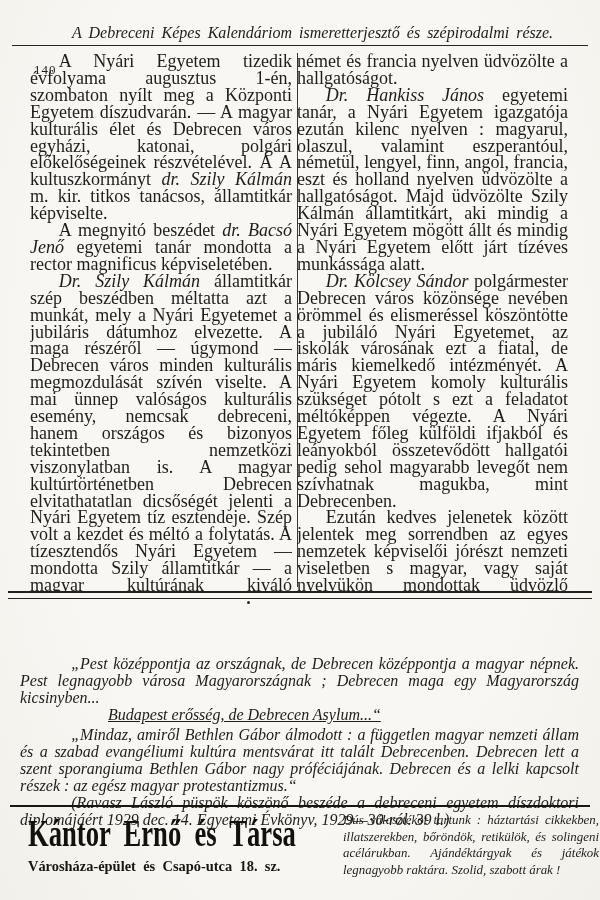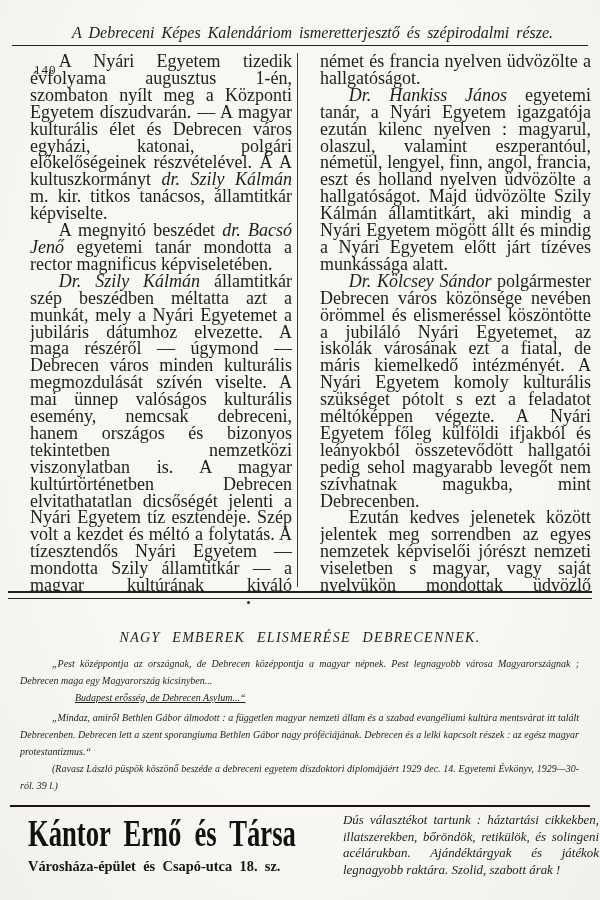--- a/index.html
+++ b/index.html
@@ -22,38 +22,38 @@
     position:absolute;left:60px;right:20px;top:0;text-align:left;
     font-style:italic;font-size:16px;word-spacing:3px;
   }
   .header-rule{position:absolute;top:45px;left:12px;right:12px;height:0;border-top:1.6px solid #27251f;}
   
   .col{
     position:absolute;top:53px;height:538px;overflow:hidden;
     font-size:18px;line-height:16.9px;text-align:justify;
   }
   .col-left{left:30px;width:262px;}
-  .col-right{left:320px;width:271px;}
+  .col-right{left:297px;width:271px;}
   .col-divider{position:absolute;left:297px;top:53px;height:534px;width:1px;background:#3a3833;}
   .para{margin:0;text-indent:1.6em;hyphens:auto;}
   .para.noindent{text-indent:0;}
   .para.rel{position:relative;}
   .seg-i{font-style:italic;}
   .signature{position:absolute;right:2px;bottom:0;font-weight:bold;letter-spacing:.5px;}
   
   .double-rule{position:absolute;top:591px;left:8px;right:8px;height:5px;
     border-top:2.4px solid #23211c;border-bottom:1.1px solid #23211c;}
   .ink-dot{position:absolute;left:247px;top:601px;width:3px;height:3px;background:#2a2823;border-radius:50%;}
   
   .section-title{
     position:absolute;top:630px;left:0;right:0;text-align:center;
     font-style:italic;font-size:14px;letter-spacing:1.3px;word-spacing:7px;
   }
   .quotes{position:absolute;top:655px;left:20px;right:21px;
-    font-style:italic;font-size:10px;line-height:17px;text-align:justify;}
+    font-style:italic;font-size:16px;line-height:17px;text-align:justify;}
   .quote-p{margin:0;text-indent:3.2em;}
   .quote-line2{margin:0;text-indent:5.5em;text-align:left;text-decoration:underline;}
   .quote-attr-right{margin:1px 0 0 0;text-align:right;padding-right:14px;}
   .quote-block2{margin-top:3px;}
   .quote-attr-flow{margin:0;text-indent:3.2em;}
   
   .ad-rule{position:absolute;top:805px;left:10px;right:10px;height:0;border-top:2.8px solid #18160f;}
   .ad-left{position:absolute;left:28px;top:814px;width:292px;font-family:Liberation Serif, serif;}
   .ad-company{
     display:inline-block;font-weight:bold;font-size:37px;line-height:40px;
@@ -93,21 +93,20 @@
   <div class="col col-right">
     <p class="para noindent"><span>német és francia nyelven üdvözölte a hallgatóságot.</span></p>
     <p class="para"><span class="seg-i">Dr. Hankiss János</span><span> egyetemi tanár, a Nyári Egyetem igazgatója ezután kilenc nyelven : magyarul, olaszul, valamint eszperantóul, németül, lengyel, finn, angol, francia, eszt és holland nyelven üdvözölte a hallgatóságot. Majd üdvözölte Szily Kálmán államtitkárt, aki mindig a Nyári Egyetem mögött állt és mindig a Nyári Egyetem előtt járt tízéves munkássága alatt.</span></p>
     <p class="para"><span class="seg-i">Dr. Kölcsey Sándor</span><span> polgármester Debrecen város közönsége nevében örömmel és elismeréssel köszöntötte a jubiláló Nyári Egyetemet, az iskolák városának ezt a fiatal, de máris kiemelkedő intézményét. A Nyári Egyetem komoly kulturális szükséget pótolt s ezt a feladatot méltóképpen végezte. A Nyári Egyetem főleg külföldi ifjakból és leányokból összetevődött hallgatói pedig sehol magyarabb levegőt nem szívhatnak magukba, mint Debrecenben.</span></p>
     <p class="para rel"><span><span>Ezután kedves jelenetek között jelentek meg sorrendben az egyes nemzetek képviselői jórészt nemzeti viseletben s magyar, vagy saját nyelvükön mondottak üdvözlő beszédet. A jubiláris tanfolyamon 322 külföldi és 311 belföldi hallgató vett részt huszonkét nemzet köréből. Európa majd minden állama képviselve van általok. Olaszok, lengyelek, nagynémetek, osztrákok, bolgárok, svédek, hollandok nagyobb csoportokban jöttek el.</span></span><span class="signature">D—n.</span></p>
   </div>
 
   <div class="double-rule"></div>
   <div class="ink-dot"></div>
 
-  <div class="section-title">NAGY EMBEREK ELISMERÉSE DEBRECENNEK.</div>
 
   <div class="quotes">
     <p class="quote-p">„Pest középpontja az országnak, de Debrecen középpontja a magyar népnek. Pest legnagyobb városa Magyarországnak ; Debrecen maga egy Magyarország kicsinyben...</p>
     <p class="quote-line2">Budapest erősség, de Debrecen Asylum...“</p>
     <div class="quote-block2">
       <p class="quote-p">„Mindaz, amiről Bethlen Gábor álmodott : a független magyar nemzeti állam és a szabad evangéliumi kultúra mentsvárat itt talált Debrecenben. Debrecen lett a szent sporangiuma Bethlen Gábor nagy próféciájának. Debrecen és a lelki kapcsolt részek : az egész magyar protestantizmus.“</p>
       <p class="quote-attr-flow">(Ravasz László püspök köszönő beszéde a debreceni egyetem díszdoktori diplomájáért 1929 dec. 14. Egyetemi Évkönyv, 1929—30-ról. 39 l.)</p>
     </div>
   </div>
 

